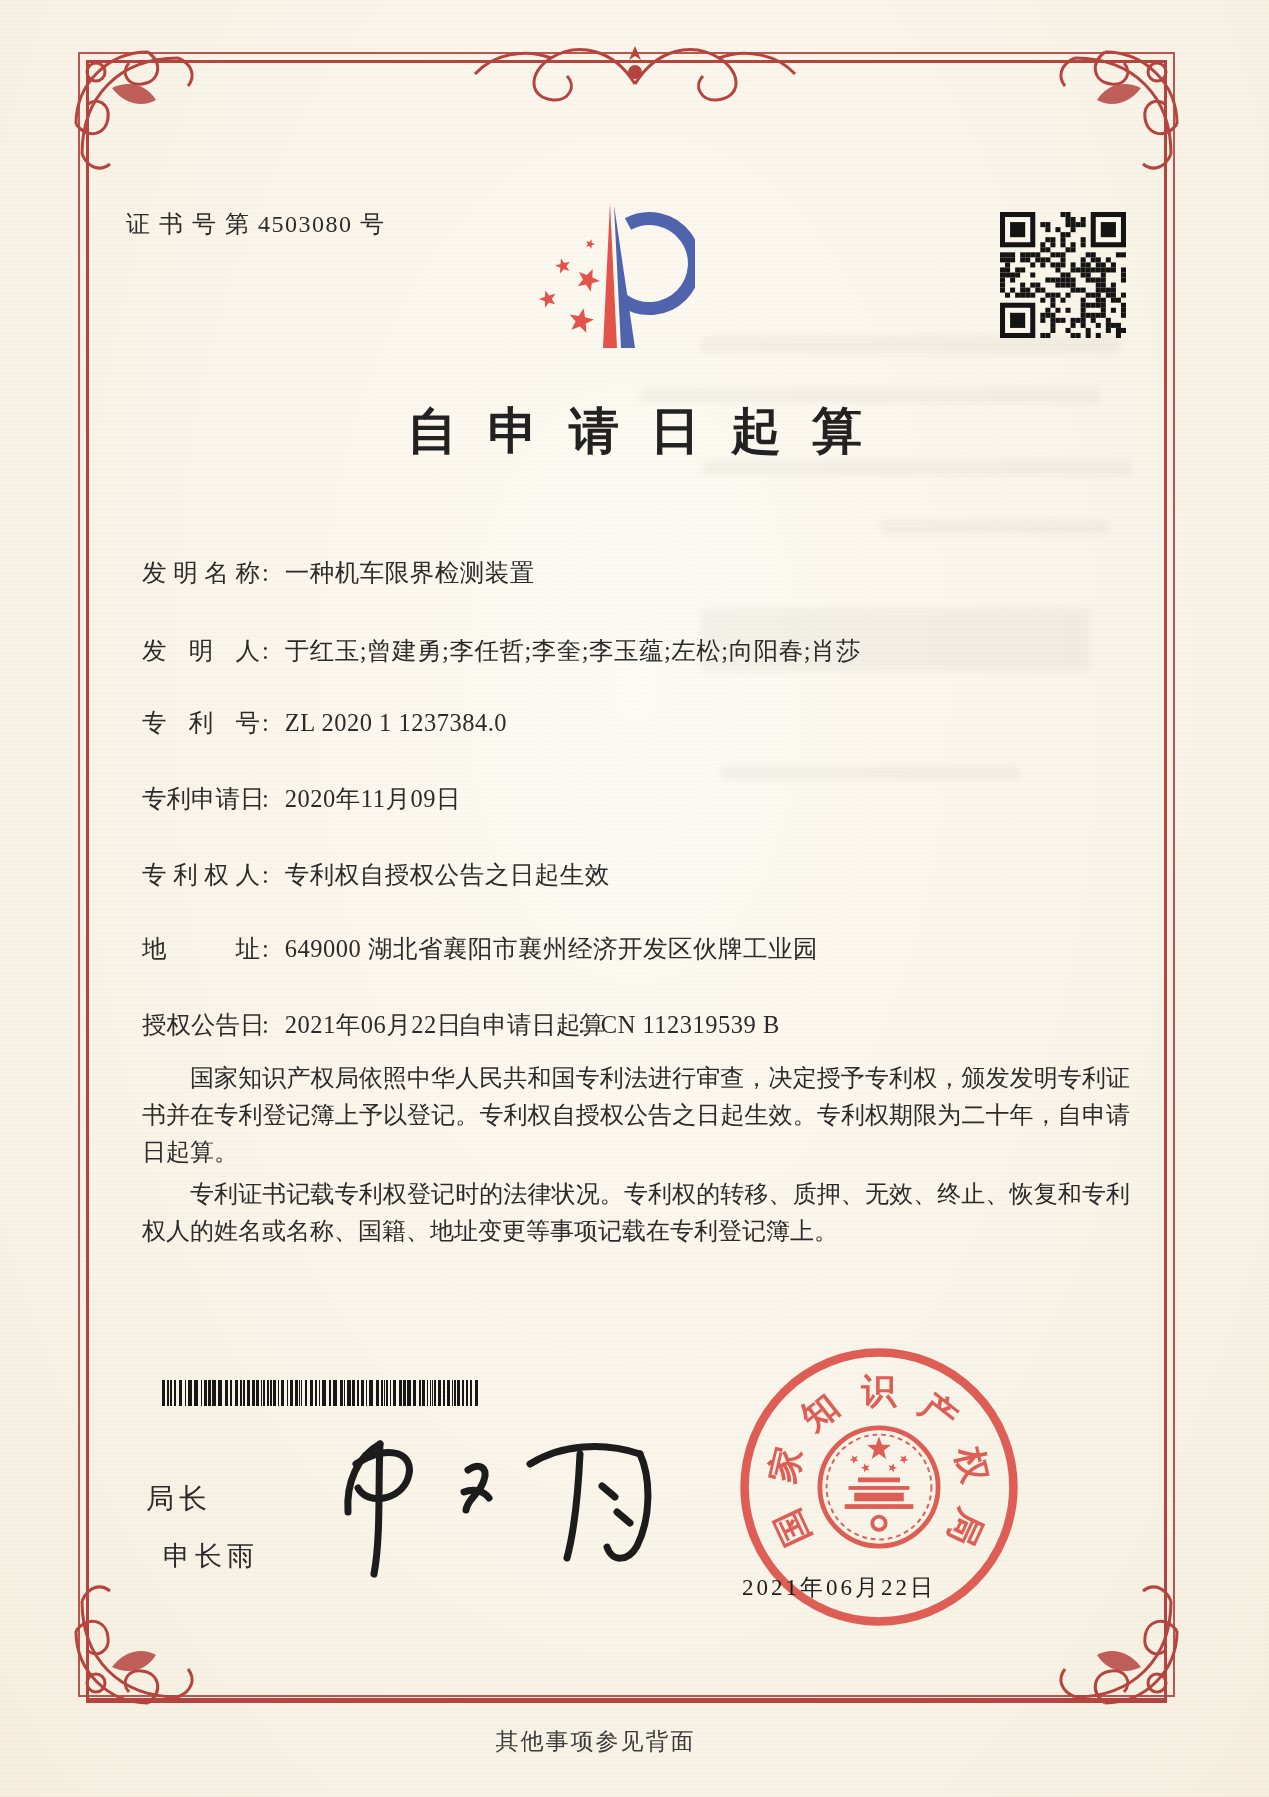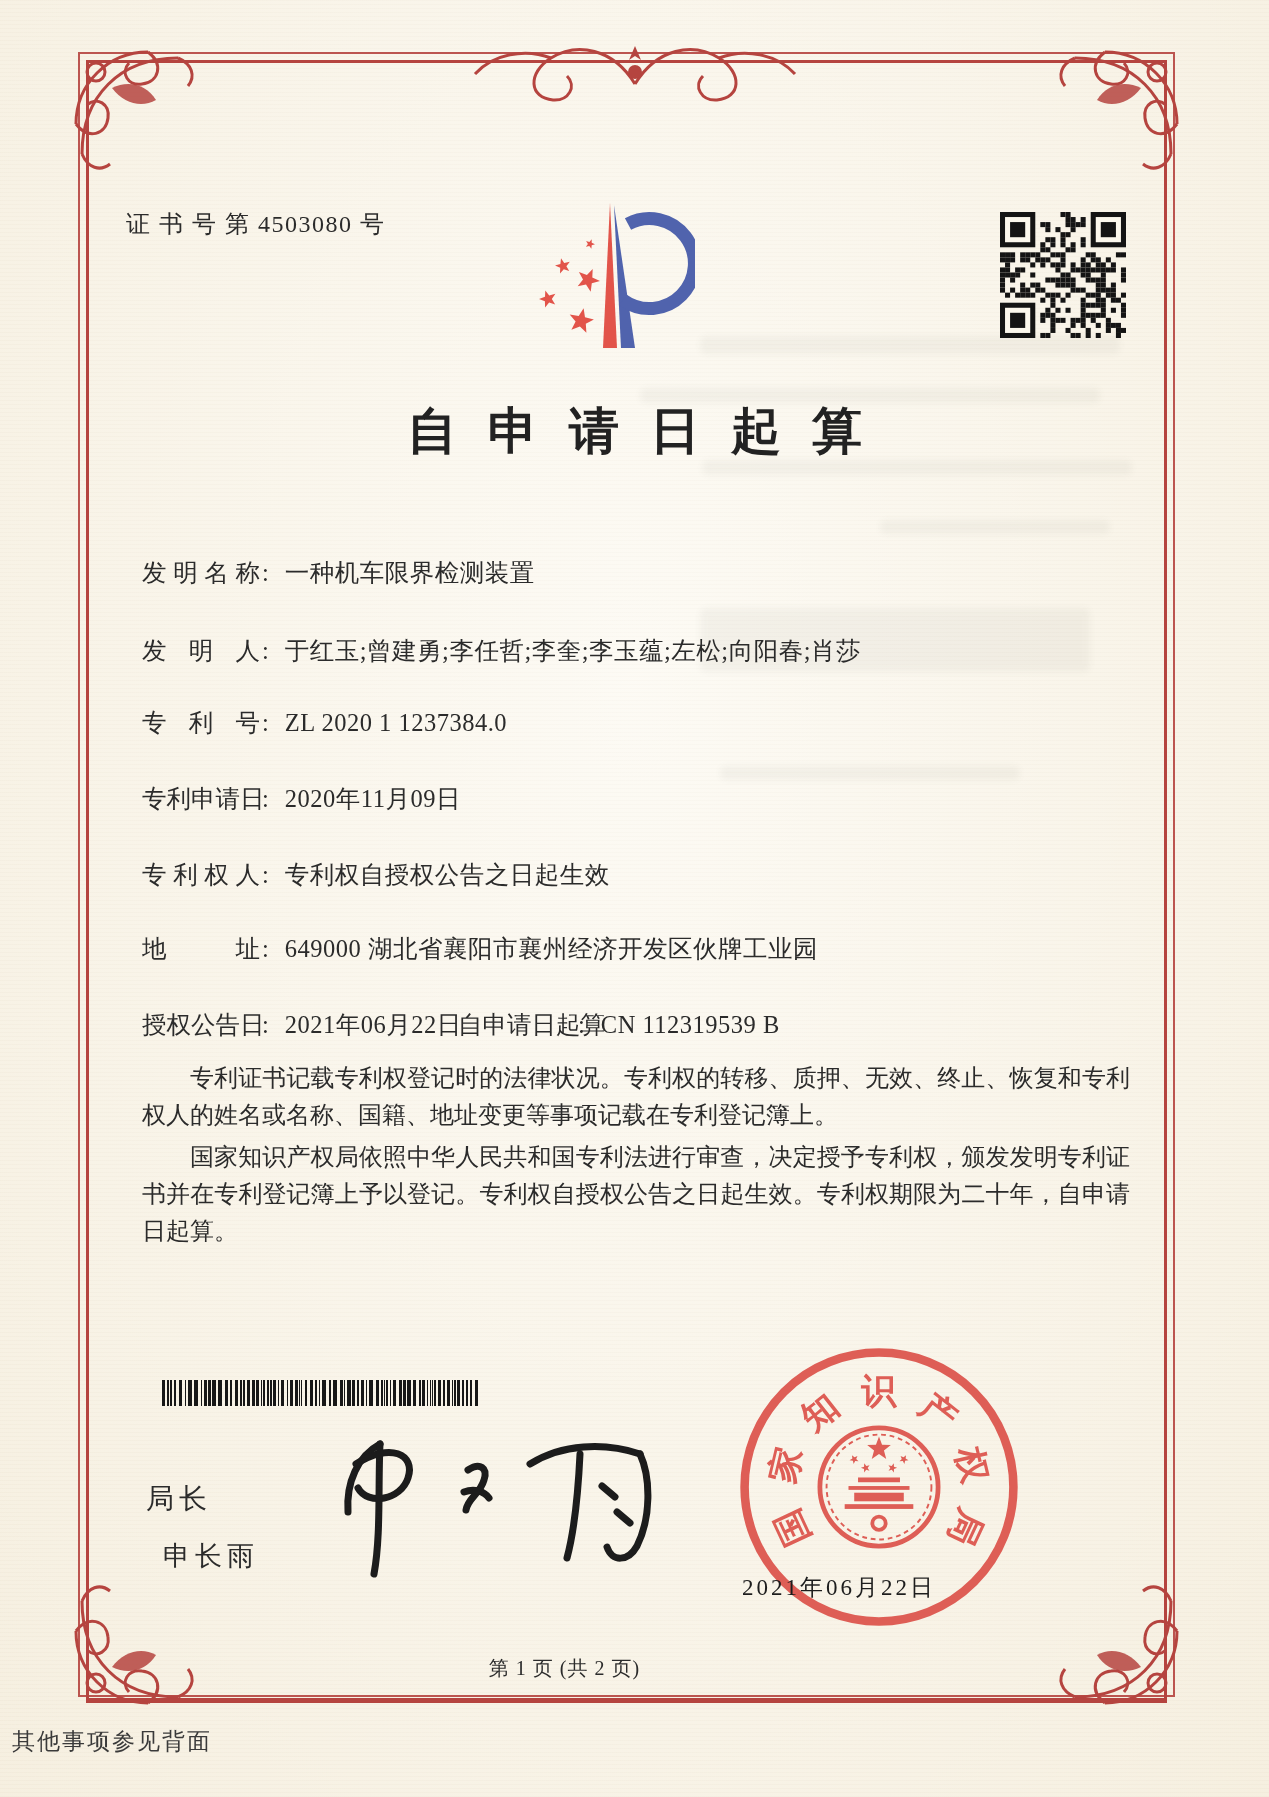--- a/index.html
+++ b/index.html
@@ -43,21 +43,21 @@
   
   .barcode{left:162px;top:1380px;width:320px;height:26px;font-size:0;}
   .barcode span{display:inline-block;height:26px;background:#171717;vertical-align:top;}
   .signer-title{left:146px;top:1480px;font-size:28px;letter-spacing:5px;}
   .signer-name{left:163px;top:1538px;font-size:27px;letter-spacing:5px;}
   .sig{left:318px;top:1416px;}
   .seal{left:736px;top:1344px;opacity:.92;}
   .seal-char{font-family:"Liberation Serif",serif;font-weight:bold;}
   .seal-date{left:742px;top:1572px;font-size:23px;letter-spacing:3px;color:#1d1d1d;z-index:5;}
   .page-num{left:0;right:140px;top:1655px;text-align:center;font-size:20px;letter-spacing:1px;}
-  .footer-note{left:12px;right:90px;top:1726px;font-size:23px;letter-spacing:2px;color:#3a3a3a;}
+  .footer-note{left:12px;right:90px;top:1726px;text-align:center;font-size:23px;letter-spacing:2px;color:#3a3a3a;}
 </style>
 </head>
 <body>
 
 <div class="page">
 
   <div class="frame-thin"></div>
   <div class="frame-thick"></div>
 
   <svg class="corner c-tl" viewBox="0 0 150 150">
@@ -381,22 +381,22 @@
     <span class="flabel">地址</span><span class="colon">:</span><span class="fval">649000 湖北省襄阳市襄州经济开发区伙牌工业园</span>
   </div>
   <div class="frow" style="top:1008px">
     <span class="flabel">授权公告日</span><span class="colon">:</span><span class="fval">2021年06月22日</span>
     <span class="grant2">
       <span class="flabel">自申请日起算</span><span class="colon">:</span><span class="fval">CN 112319539 B</span>
     </span>
   </div>
 
   <div class="paras">
+    <p>国家知识产权局依照中华人民共和国专利法进行审查，决定授予专利权，颁发发明专利证书并在专利登记簿上予以登记。专利权自授权公告之日起生效。专利权期限为二十年，自申请日起算。</p>
     <p>专利证书记载专利权登记时的法律状况。专利权的转移、质押、无效、终止、恢复和专利权人的姓名或名称、国籍、地址变更等事项记载在专利登记簿上。</p>
-    <p>国家知识产权局依照中华人民共和国专利法进行审查，决定授予专利权，颁发发明专利证书并在专利登记簿上予以登记。专利权自授权公告之日起生效。专利权期限为二十年，自申请日起算。</p>
   </div>
 
   <div class="abs barcode" id="barcode"><span style="width:3px;margin-right:2px"></span><span style="width:2px;margin-right:1px"></span><span style="width:2px;margin-right:2px"></span><span style="width:2px;margin-right:3px"></span><span style="width:3px;margin-right:3px"></span><span style="width:1px;margin-right:2px"></span><span style="width:4px;margin-right:2px"></span><span style="width:4px;margin-right:3px"></span><span style="width:1px;margin-right:2px"></span><span style="width:3px;margin-right:1px"></span><span style="width:3px;margin-right:1px"></span><span style="width:4px;margin-right:2px"></span><span style="width:4px;margin-right:3px"></span><span style="width:3px;margin-right:2px"></span><span style="width:2px;margin-right:3px"></span><span style="width:3px;margin-right:2px"></span><span style="width:2px;margin-right:1px"></span><span style="width:2px;margin-right:2px"></span><span style="width:3px;margin-right:2px"></span><span style="width:3px;margin-right:1px"></span><span style="width:3px;margin-right:2px"></span><span style="width:1px;margin-right:1px"></span><span style="width:2px;margin-right:2px"></span><span style="width:2px;margin-right:1px"></span><span style="width:2px;margin-right:1px"></span><span style="width:3px;margin-right:2px"></span><span style="width:1px;margin-right:2px"></span><span style="width:3px;margin-right:3px"></span><span style="width:1px;margin-right:2px"></span><span style="width:3px;margin-right:2px"></span><span style="width:3px;margin-right:1px"></span><span style="width:1px;margin-right:1px"></span><span style="width:1px;margin-right:3px"></span><span style="width:2px;margin-right:3px"></span><span style="width:3px;margin-right:2px"></span><span style="width:2px;margin-right:2px"></span><span style="width:1px;margin-right:2px"></span><span style="width:4px;margin-right:3px"></span><span style="width:2px;margin-right:2px"></span><span style="width:4px;margin-right:3px"></span><span style="width:3px;margin-right:1px"></span><span style="width:1px;margin-right:2px"></span><span style="width:4px;margin-right:1px"></span><span style="width:3px;margin-right:2px"></span><span style="width:2px;margin-right:2px"></span><span style="width:3px;margin-right:2px"></span><span style="width:1px;margin-right:2px"></span><span style="width:4px;margin-right:3px"></span><span style="width:3px;margin-right:2px"></span><span style="width:2px;margin-right:1px"></span><span style="width:1px;margin-right:1px"></span><span style="width:2px;margin-right:2px"></span><span style="width:1px;margin-right:2px"></span><span style="width:3px;margin-right:3px"></span><span style="width:3px;margin-right:1px"></span><span style="width:3px;margin-right:1px"></span><span style="width:4px;margin-right:2px"></span><span style="width:3px;margin-right:3px"></span><span style="width:2px;margin-right:1px"></span><span style="width:3px;margin-right:2px"></span><span style="width:1px;margin-right:2px"></span><span style="width:1px;margin-right:1px"></span><span style="width:1px;margin-right:1px"></span><span style="width:2px;margin-right:2px"></span><span style="width:3px;margin-right:2px"></span><span style="width:2px;margin-right:2px"></span><span style="width:3px;margin-right:2px"></span><span style="width:1px;margin-right:1px"></span><span style="width:2px;margin-right:1px"></span><span style="width:3px;margin-right:2px"></span><span style="width:2px;margin-right:2px"></span><span style="width:2px;margin-right:2px"></span><span style="width:2px;margin-right:3px"></span><span style="width:3px;margin-right:2px"></span></div>
 
   <div class="abs signer-title">局长</div>
   <div class="abs signer-name">申长雨</div>
 
   <svg class="abs sig" width="350" height="165" viewBox="0 0 350 165">
     <g fill="none" stroke="#1c1c1c" stroke-width="7" stroke-linecap="round">
       <path d="M30,96 C28,66 40,40 62,28"></path>
@@ -433,16 +433,15 @@
       <circle cx="150" cy="188" r="7" fill="none" stroke="#dc524a" stroke-width="4"></circle>
     <polygon points="150.0,97.0 153.2,105.6 162.4,106.0 155.2,111.7 157.6,120.5 150.0,115.5 142.4,120.5 144.8,111.7 137.6,106.0 146.8,105.6" fill="#dc524a"></polygon>
         <polygon points="121.6,116.6 124.3,118.9 127.4,117.4 126.1,120.6 128.5,123.1 125.0,122.8 123.4,126.0 122.6,122.5 119.1,121.9 122.1,120.1" fill="#dc524a"></polygon>
         <polygon points="178.4,116.6 177.9,120.1 180.9,121.9 177.4,122.5 176.6,126.0 175.0,122.8 171.5,123.1 173.9,120.6 172.6,117.4 175.7,118.9" fill="#dc524a"></polygon>
         <polygon points="134.5,125.2 136.7,128.0 140.1,127.1 138.1,130.0 140.0,133.0 136.6,132.0 134.4,134.7 134.3,131.2 131.0,129.9 134.3,128.7" fill="#dc524a"></polygon>
         <polygon points="165.5,125.2 165.7,128.7 169.0,129.9 165.7,131.2 165.6,134.7 163.4,132.0 160.0,133.0 161.9,130.0 159.9,127.1 163.3,128.0" fill="#dc524a"></polygon>
       </g>
   </svg>
   <div class="abs seal-date">2021年06月22日</div>
 
-  <div class="abs page-num">第 1 页 (共 2 页)</div>
   <div class="abs footer-note">其他事项参见背面</div>
 
 </div>
 
 </body></html>

